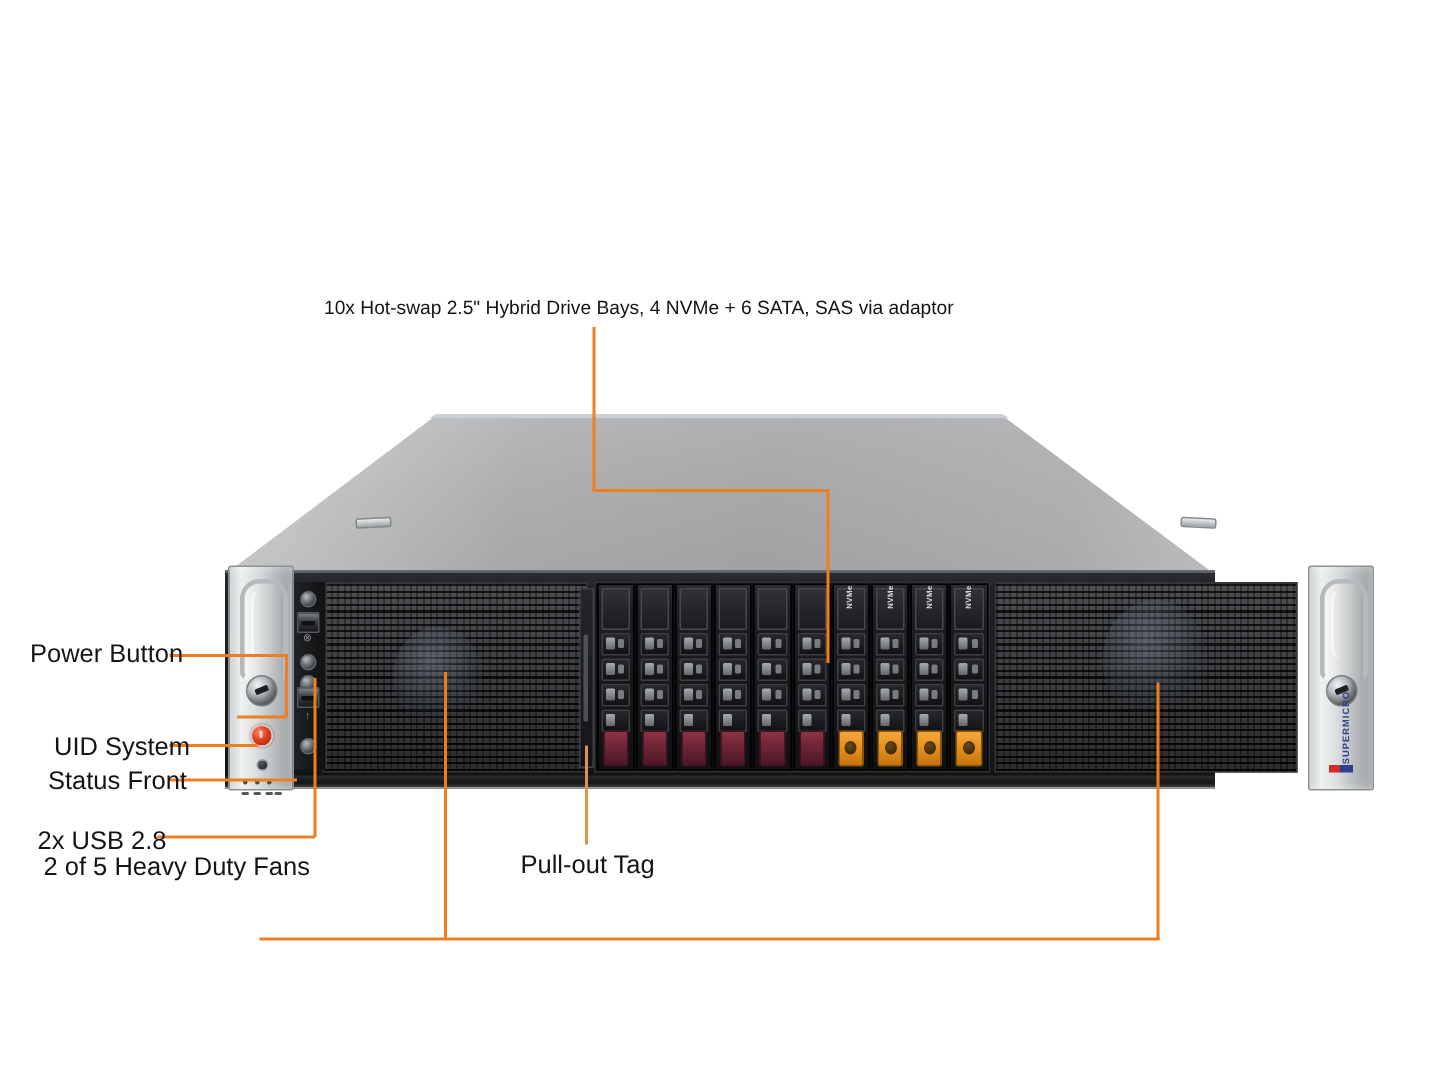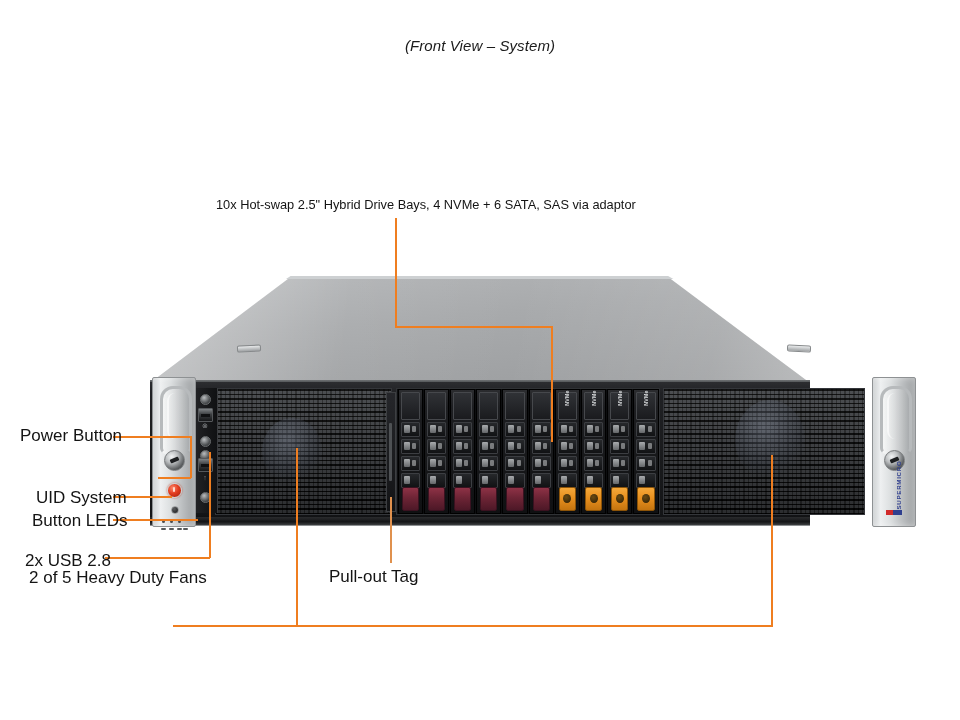--- a/index.html
+++ b/index.html
@@ -21,21 +21,21 @@
   }
 
   
   .callout{position:absolute;font-size:17px;color:#141414;white-space:nowrap;}
   .callout-top{left:216px;top:197px;font-size:12.8px;}
   .lbl-power{left:20px;top:426px;}
   .lbl-uid{left:36px;top:488px;}
   .lbl-leds{left:32px;top:511px;}
   .lbl-usb{left:25px;top:551px;}
   .lbl-fans{left:29px;top:568px;}
-  .lbl-tag{left:329px;top:567px;text-align:right;}
+  .lbl-tag{left:347px;top:567px;text-align:right;}
 
   
   .ln{position:absolute;background:#ef7e20;}
   .lnh{height:1.6px;}
   .lnv{width:1.6px;}
   .ln-thin{background:#e0914e;}
 
   
   #chassis{position:absolute;left:0;top:0;width:960px;height:720px;}
 
@@ -262,21 +262,20 @@
   .tag-slot:after{
     content:"";position:absolute;left:2px;top:30px;width:3px;height:58px;
     background:#4e5154;border-radius:1px;
   }
 </style>
 </head>
 <body>
 
 <div id="stage">
 
-  <div class="title">(Front View – System)</div>
 
   <div id="chassis">
 
     <div class="lid"></div>
     <div class="lid-sheen"></div>
     <div class="lid-edge"></div>
     <div class="lid-latch l"></div>
     <div class="lid-latch r"></div>
     <div class="lid-lip"></div>
 
@@ -567,18 +566,18 @@
 
   <div class="ln lnh" style="left:173px;top:625px;width:600px;"></div>
   <div class="ln lnv" style="left:296px;top:448px;height:178px;"></div>
   <div class="ln lnv" style="left:771px;top:455px;height:171px;"></div>
 
   <div class="ln lnv ln-thin" style="left:390px;top:497px;height:66px;"></div>
 
   <div class="callout callout-top">10x Hot-swap 2.5" Hybrid Drive Bays, 4 NVMe + 6 SATA, SAS via adaptor</div>
   <div class="callout lbl-power">Power Button</div>
   <div class="callout lbl-uid">UID System</div>
-  <div class="callout lbl-leds">Button LEDs</div>
+  <div class="callout lbl-leds">Status Front</div>
   <div class="callout lbl-usb">2x USB 2.8</div>
   <div class="callout lbl-fans">2 of 5 Heavy Duty Fans</div>
   <div class="callout lbl-tag">Pull-out Tag</div>
 
 </div>
 
 </body></html>

